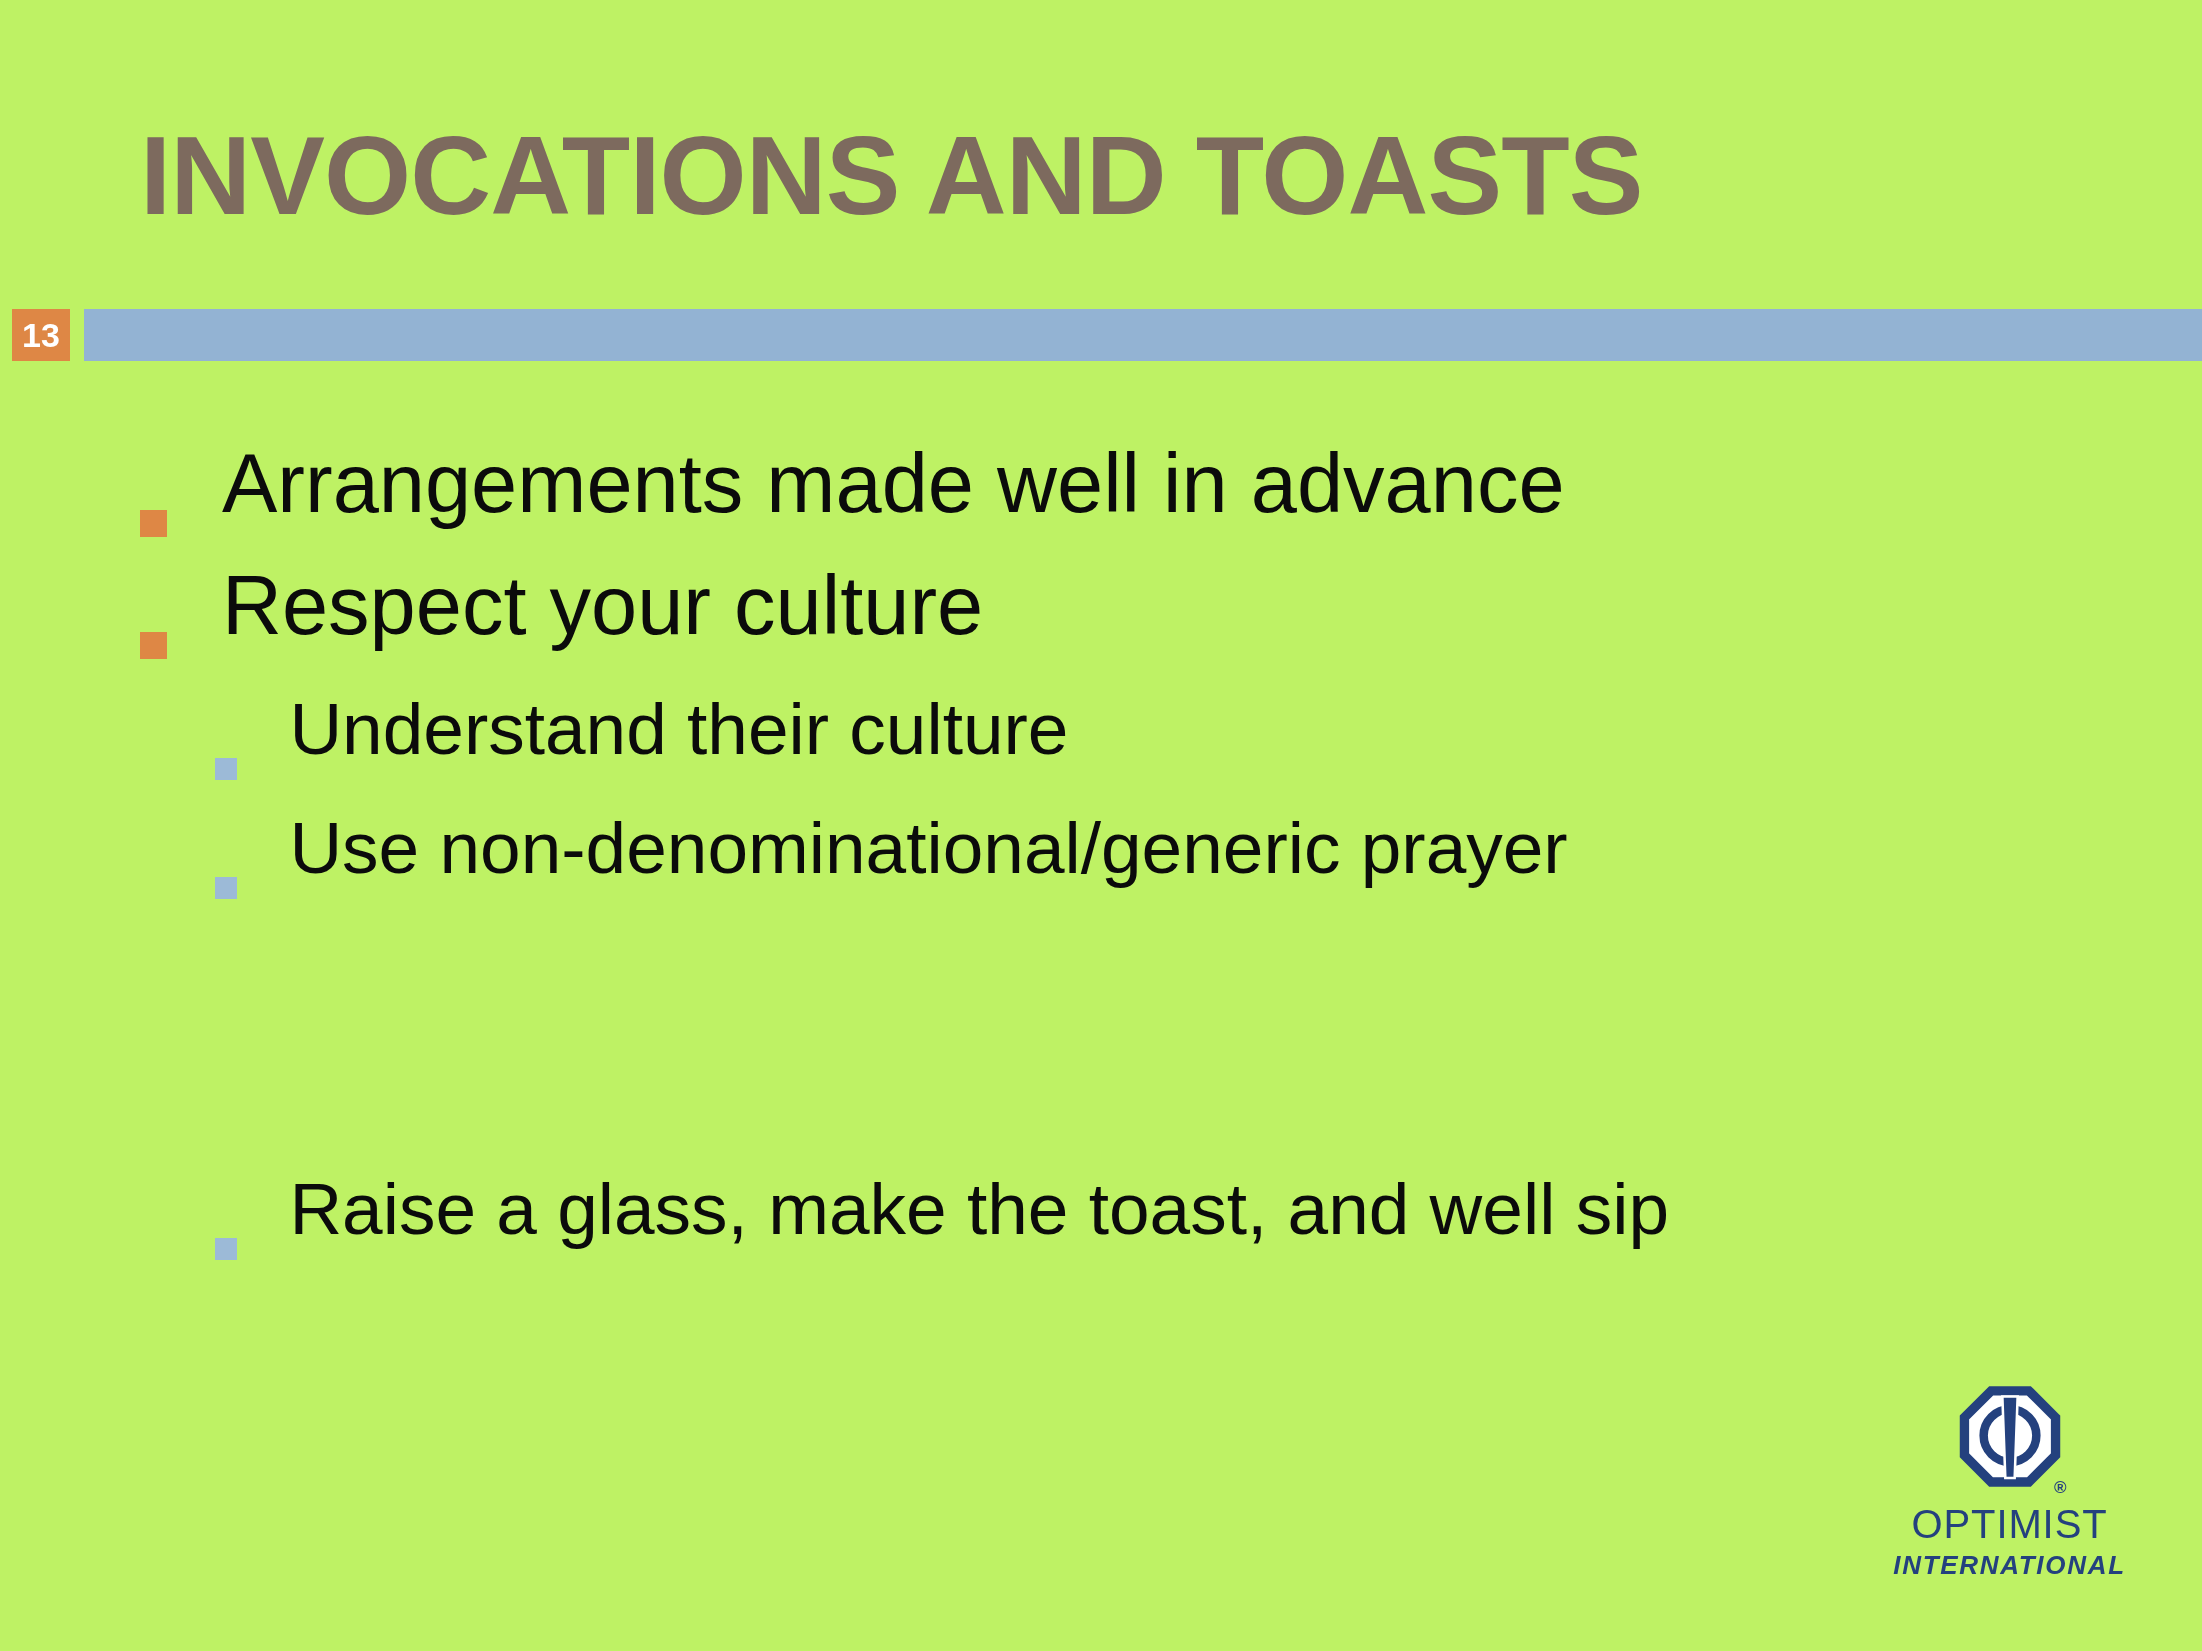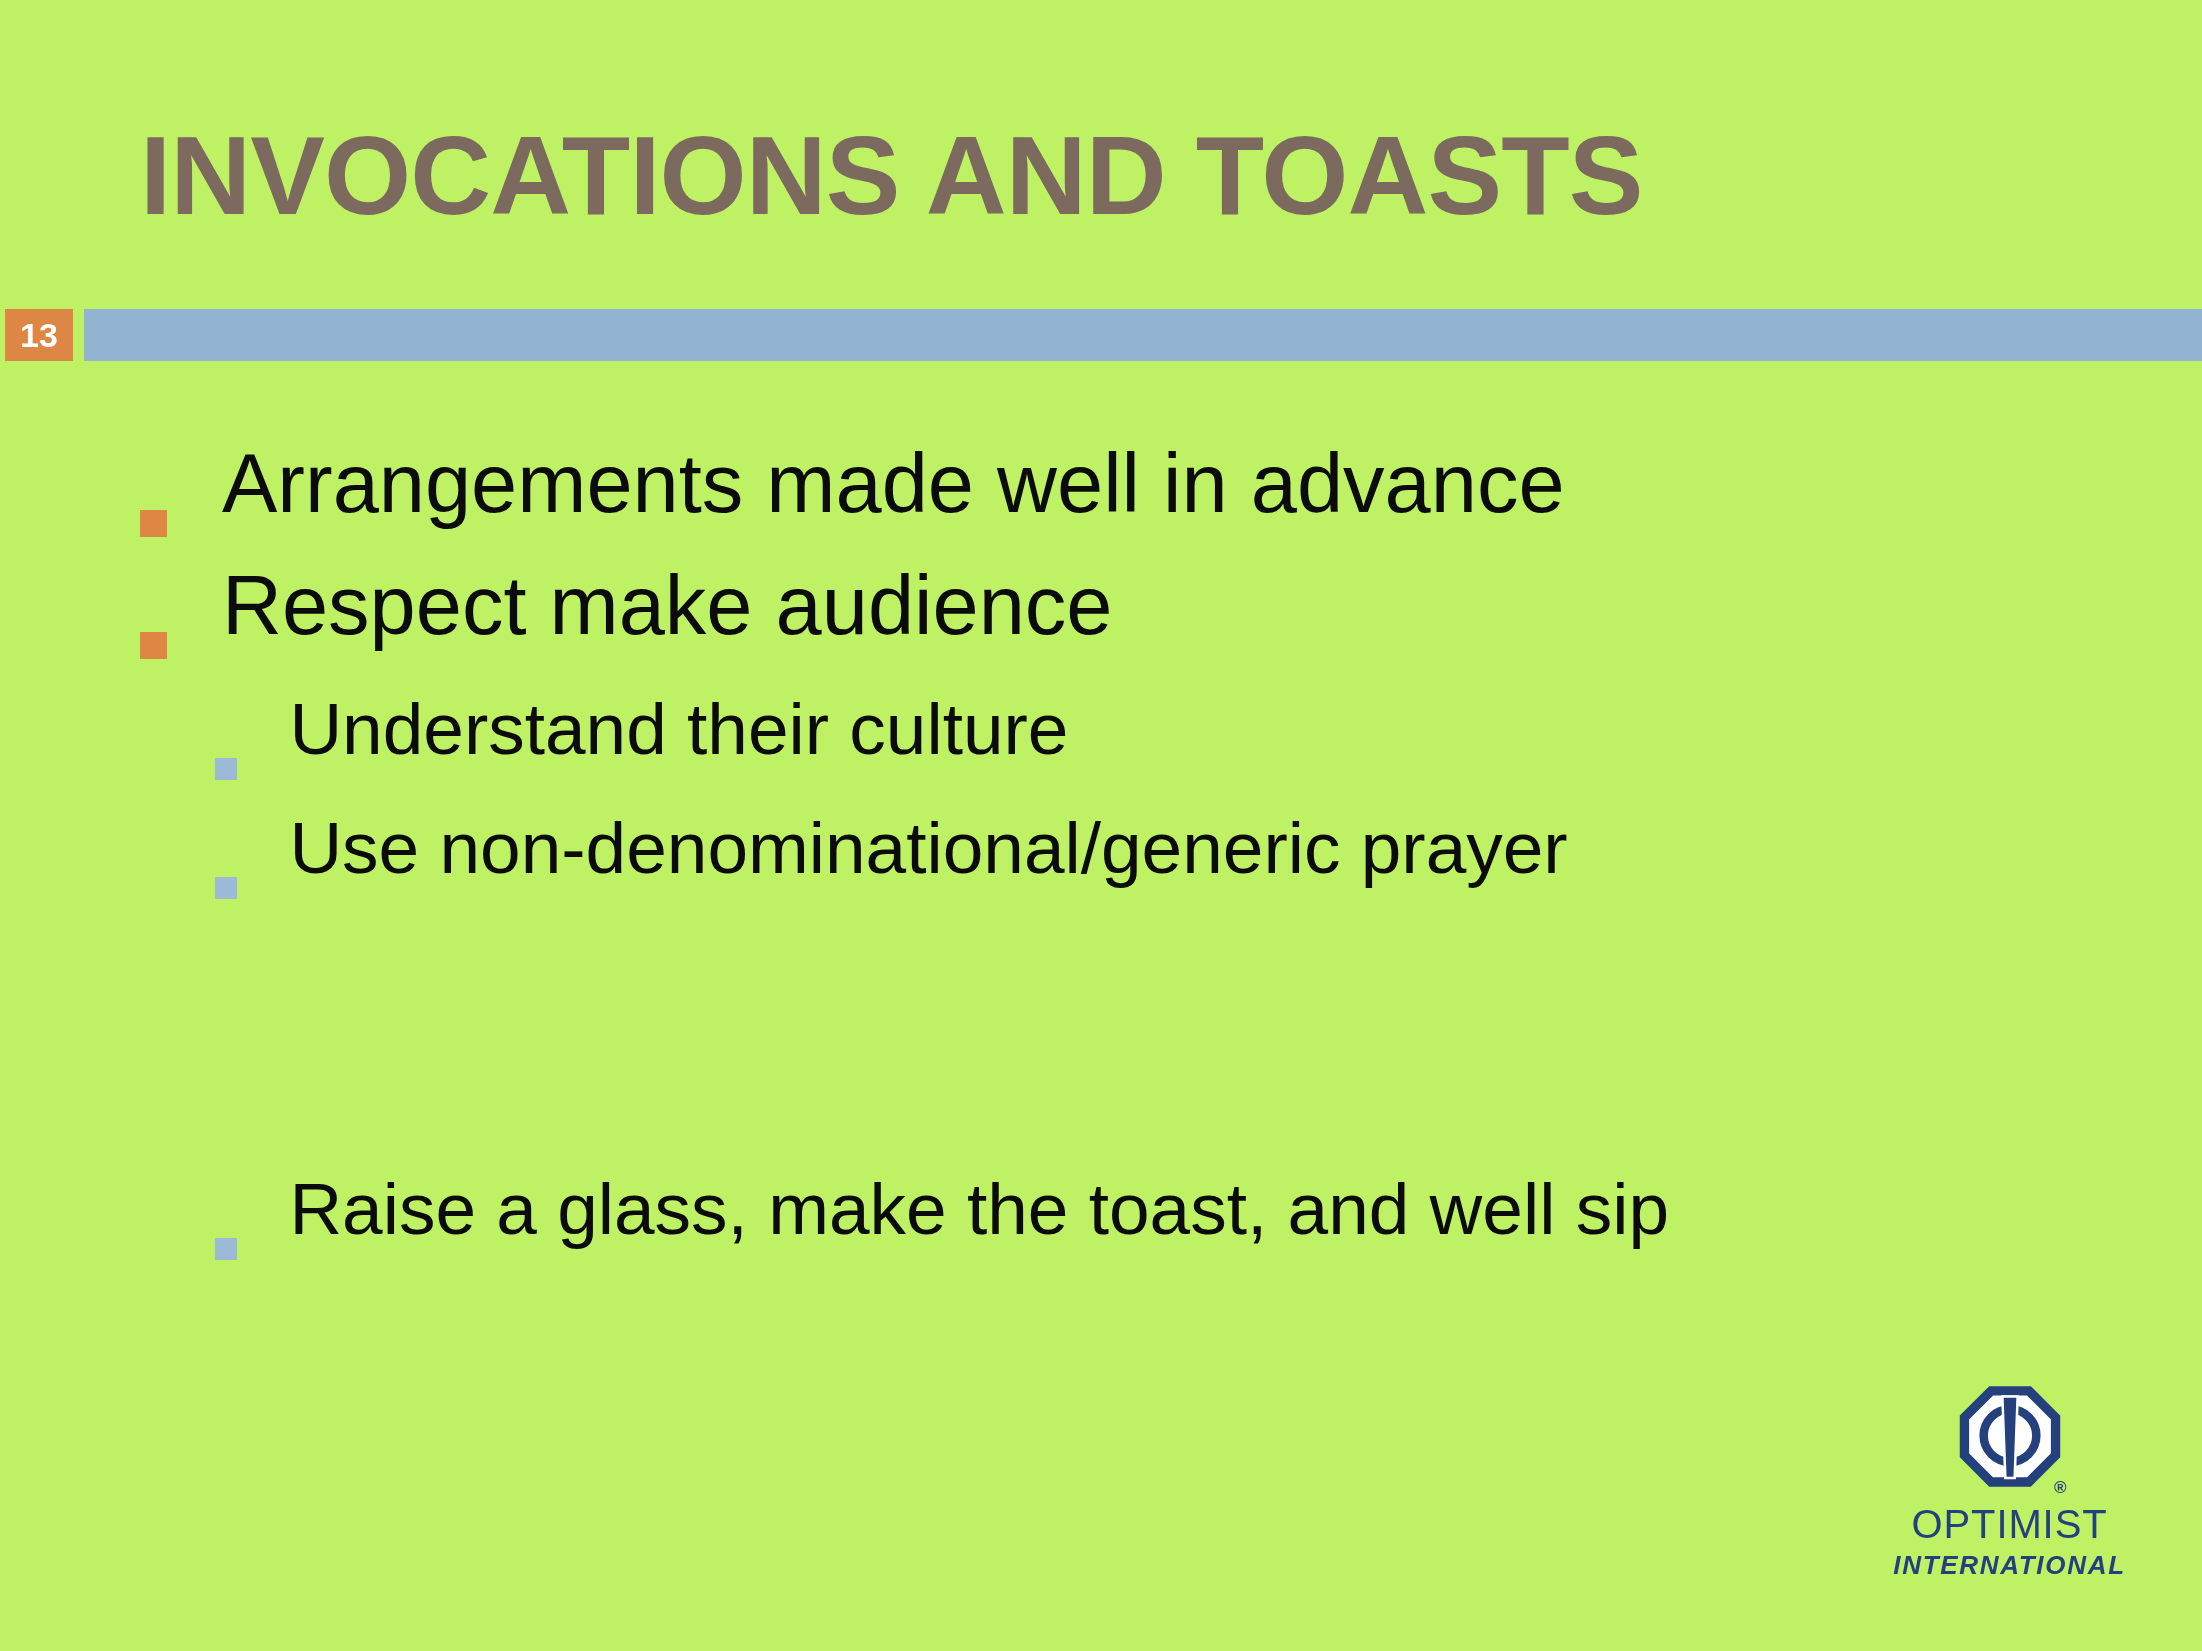--- a/index.html
+++ b/index.html
@@ -23,23 +23,23 @@
     font-weight: bold;
     line-height: 1.0;
     letter-spacing: -0.9px;
     white-space: nowrap;
     color: var(--title, #7D6A5E);
   }
 
   
   .page-badge {
     position: absolute;
-    left: 5px;
+    left: 12px;
     top: 309px;
-    width: 68px;
+    width: 58px;
     height: 52px;
     background: var(--accent-orange, #DE8745);
     color: #ffffff;
     font-size: 34px;
     font-weight: bold;
     display: flex;
     align-items: center;
     justify-content: center;
   }
   .band-bar {
@@ -128,21 +128,21 @@
 
   <div class="band-bar"></div>
 
   <div class="bullet-row l1 pos-b1">
     <span class="marker"></span>
     <span class="btext">Arrangements made well in advance</span>
   </div>
 
   <div class="bullet-row l1 pos-b2">
     <span class="marker"></span>
-    <span class="btext">Respect make audience</span>
+    <span class="btext">Respect your culture</span>
   </div>
 
   <div class="bullet-row l2 pos-b3">
     <span class="marker"></span>
     <span class="btext">Understand their culture</span>
   </div>
 
   <div class="bullet-row l2 pos-b4">
     <span class="marker"></span>
     <span class="btext">Use non-denominational/generic prayer</span>

